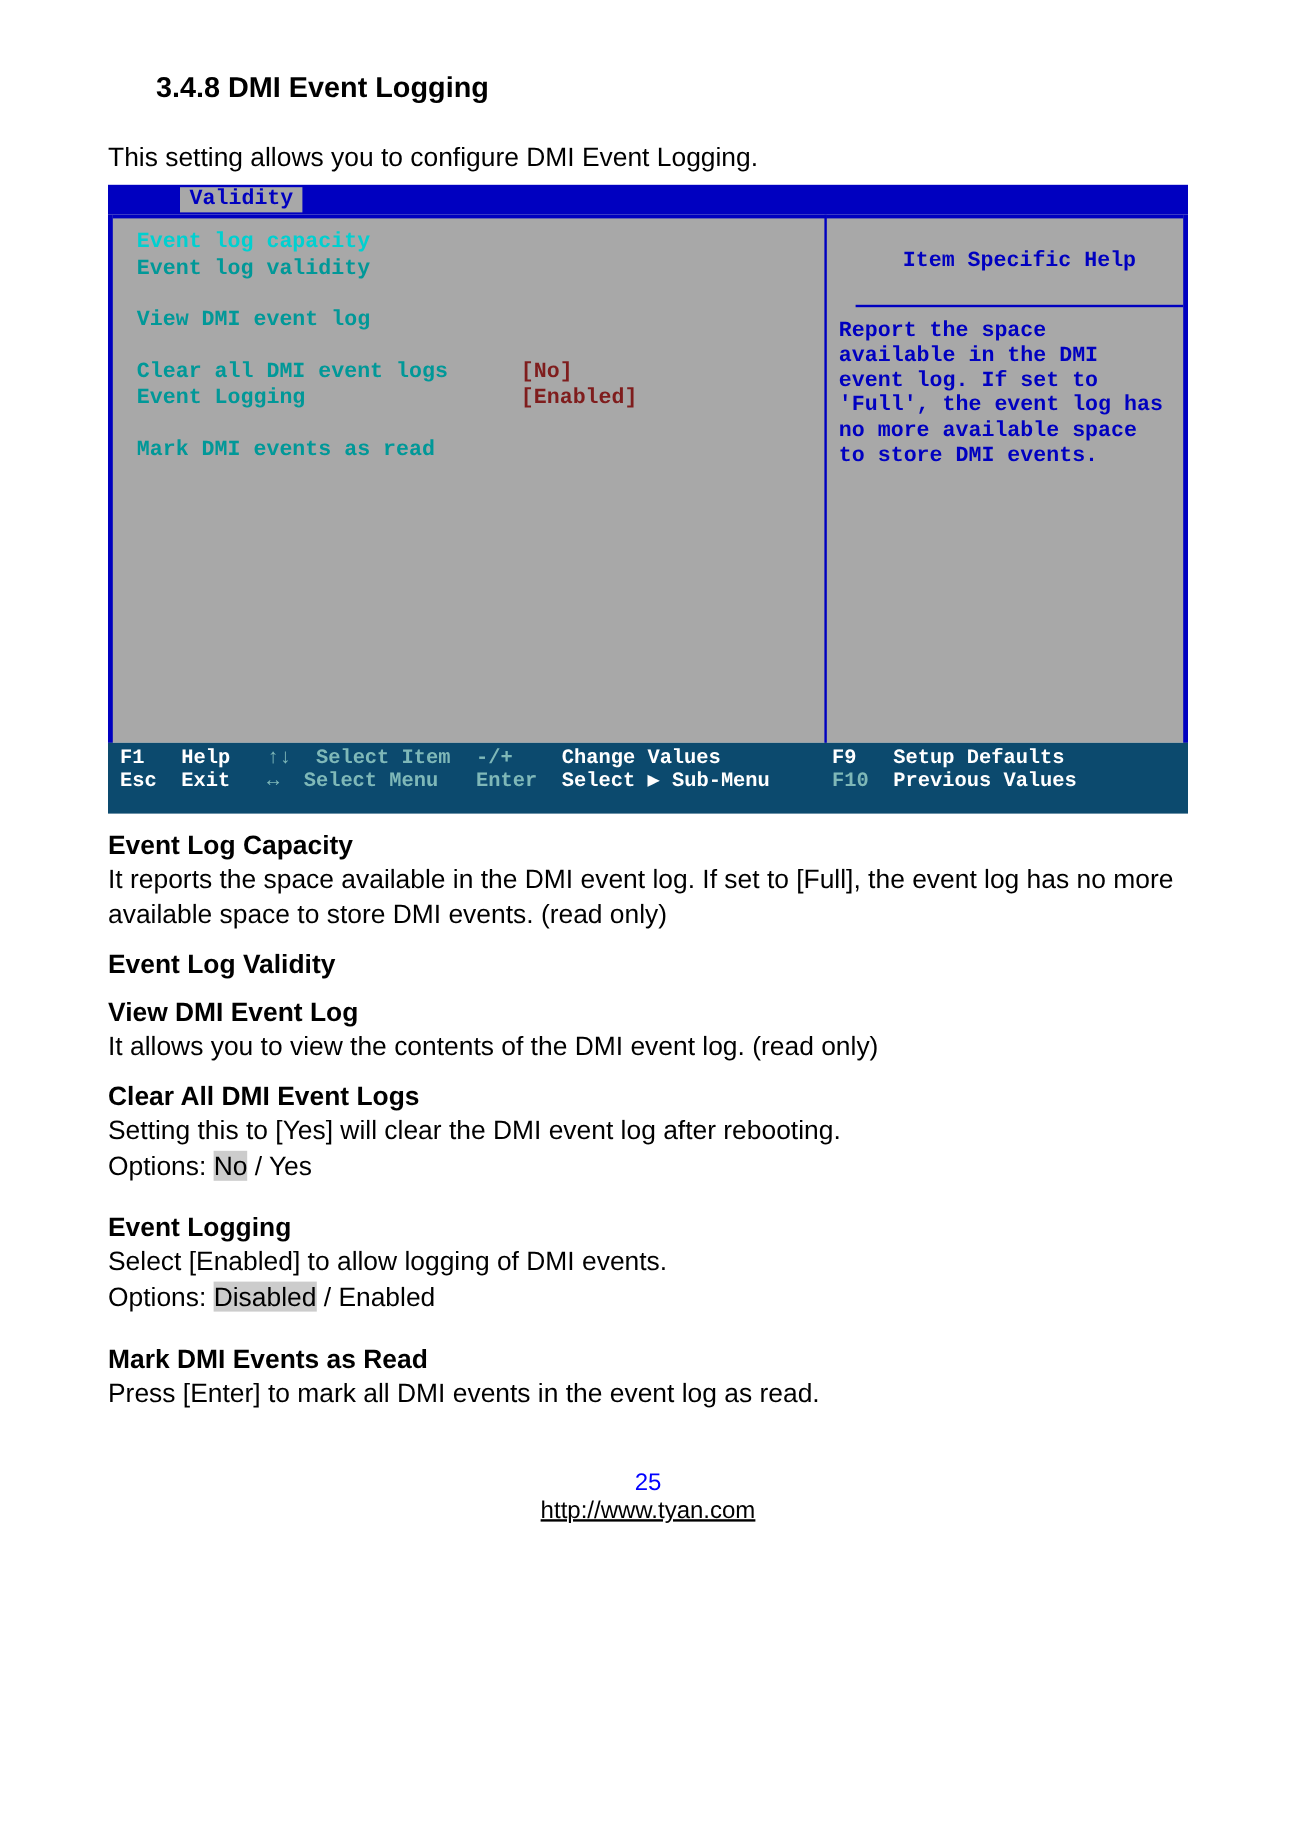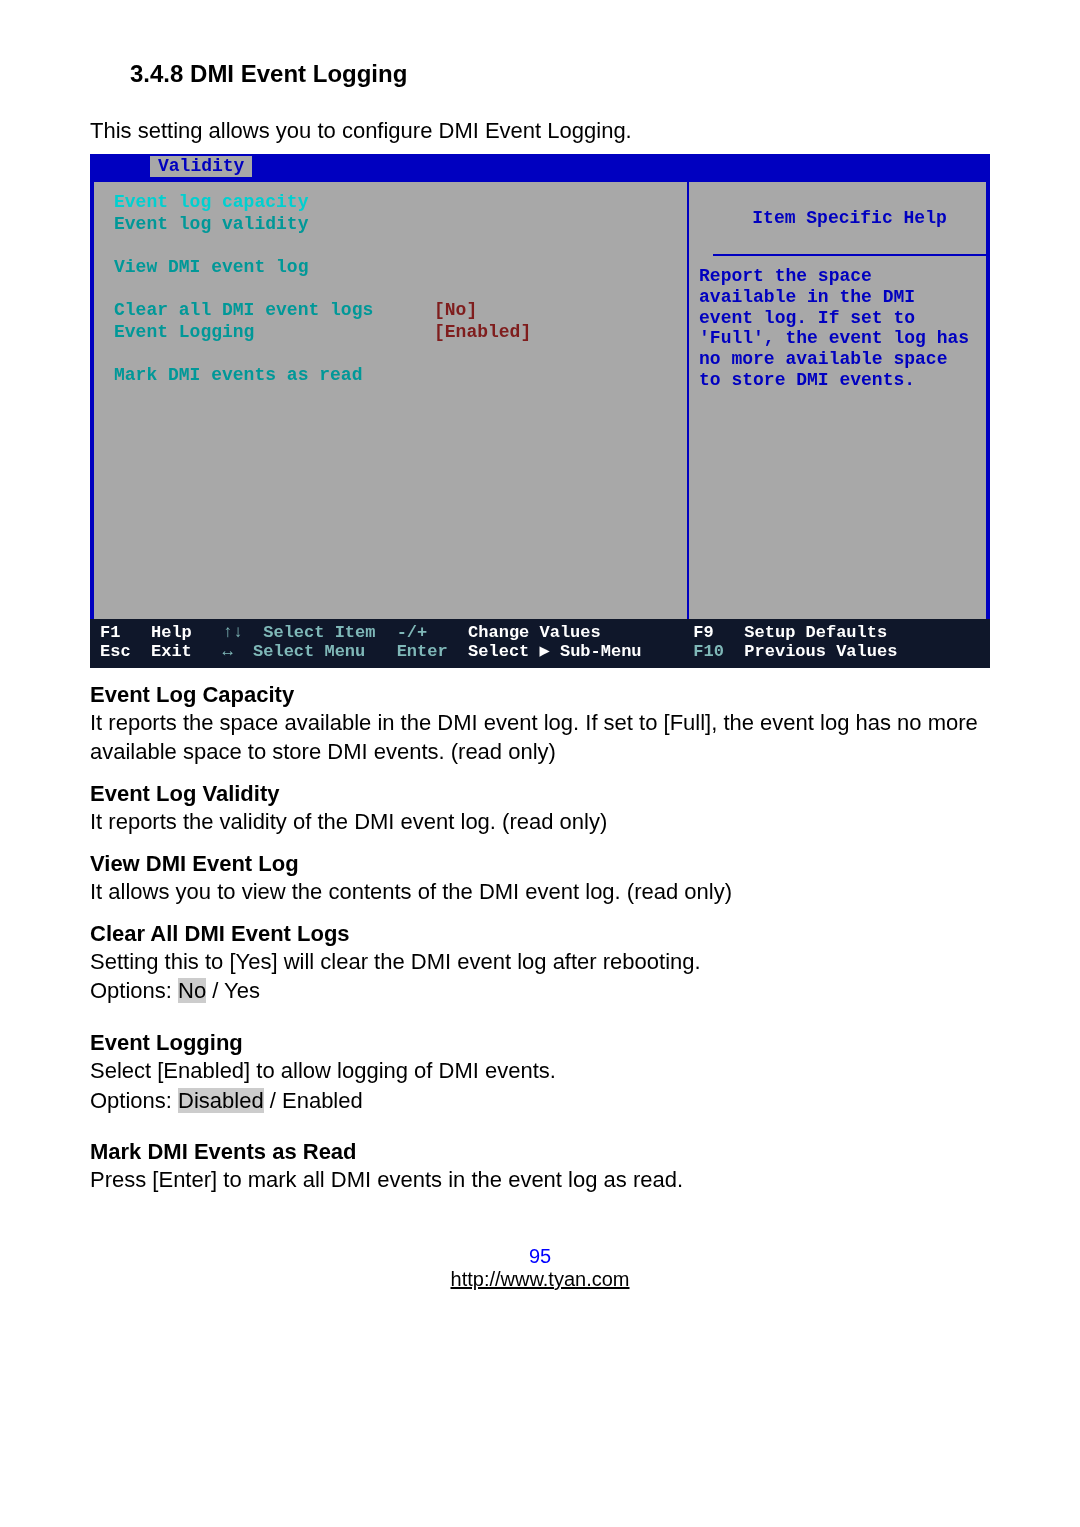--- a/index.html
+++ b/index.html
@@ -79,23 +79,23 @@
     padding: 10px 10px;
   }
   .bios-row {
     display: flex;
     margin: 2px 0;
   }
   .bios-label { flex: 0 0 320px; }
   .bios-value { color: #7f1d1d; }
   .cyan { color: #00d0d0; }
   .bios-footer {
-    background: #0f172a;
+    background: #0c4a6e;
     color: #ffffff;
-    padding: 4px 10px 6px 10px;
+    padding: 4px 10px 16px 10px;
     display: grid;
     grid-template-columns: 1fr 1fr 1fr;
     column-gap: 10px;
     font-size: 17px;
   }
   .bios-footer .k { color: #ffffff; }
   .bios-footer .d { color: #7fb8b8; }
   .bios-footer .cell { white-space: nowrap; }
   
   .doc-section { margin-top: 14px; margin-bottom: 10px; }
@@ -187,21 +187,20 @@
     </div>
   </div>
 
   <div class="doc-section">
     <div class="doc-title">Event Log Capacity</div>
     <div class="doc-text">It reports the space available in the DMI event log.  If set to [Full], the event log has no more available space to store DMI events. (read only)</div>
   </div>
 
   <div class="doc-section">
     <div class="doc-title">Event Log Validity</div>
-    <div class="doc-text">It reports the validity of the DMI event log. (read only)</div>
   </div>
 
   <div class="doc-section">
     <div class="doc-title">View DMI Event Log</div>
     <div class="doc-text">It allows you to view the contents of the DMI event log. (read only)</div>
   </div>
 
   <div class="doc-section">
     <div class="doc-title">Clear All DMI Event Logs</div>
     <div class="doc-text">Setting this to [Yes] will clear the DMI event log after rebooting.</div>
@@ -217,17 +216,17 @@
       <span>Options: </span><span class="hl">Disabled</span><span> / Enabled</span>
     </div>
   </div>
 
   <div class="doc-section" style="margin-top:24px">
     <div class="doc-title">Mark DMI Events as Read</div>
     <div class="doc-text">Press [Enter] to mark all DMI events in the event log as read.</div>
   </div>
 
   <div class="page-footer">
-    <div class="page-num">95</div>
+    <div class="page-num">25</div>
     <div class="page-link">http://www.tyan.com</div>
   </div>
 
 </div>
 
 </body></html>

